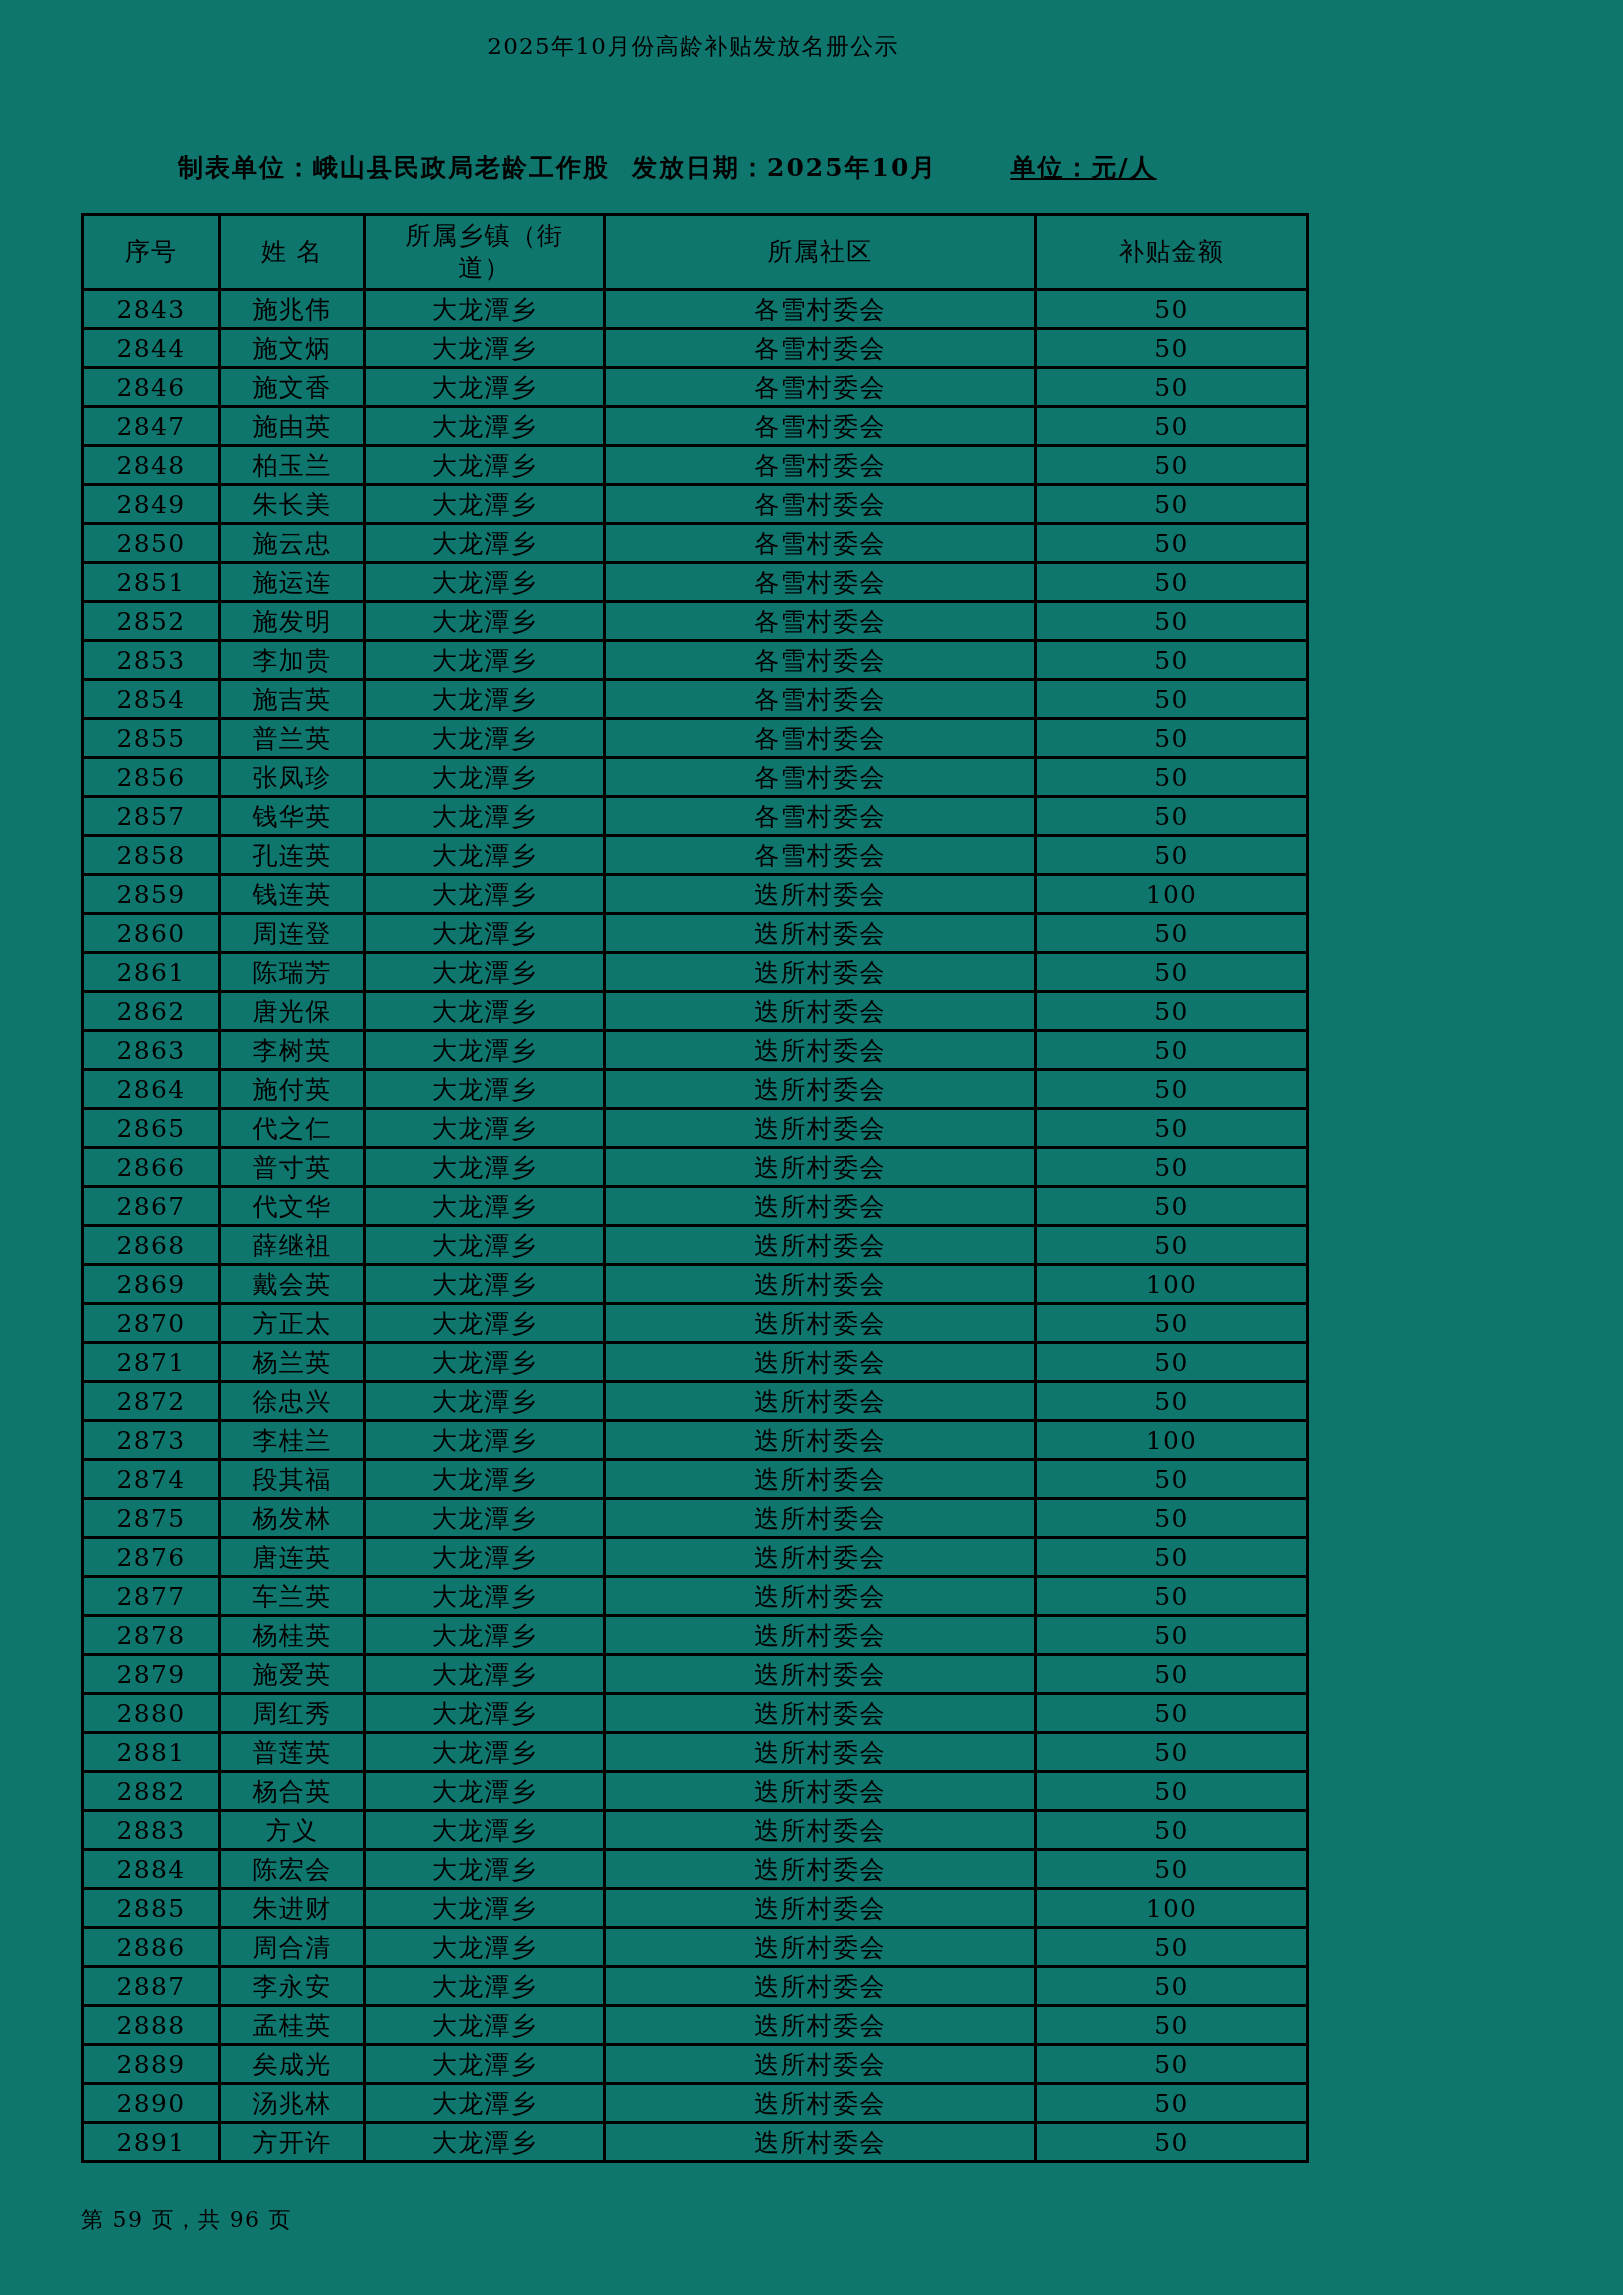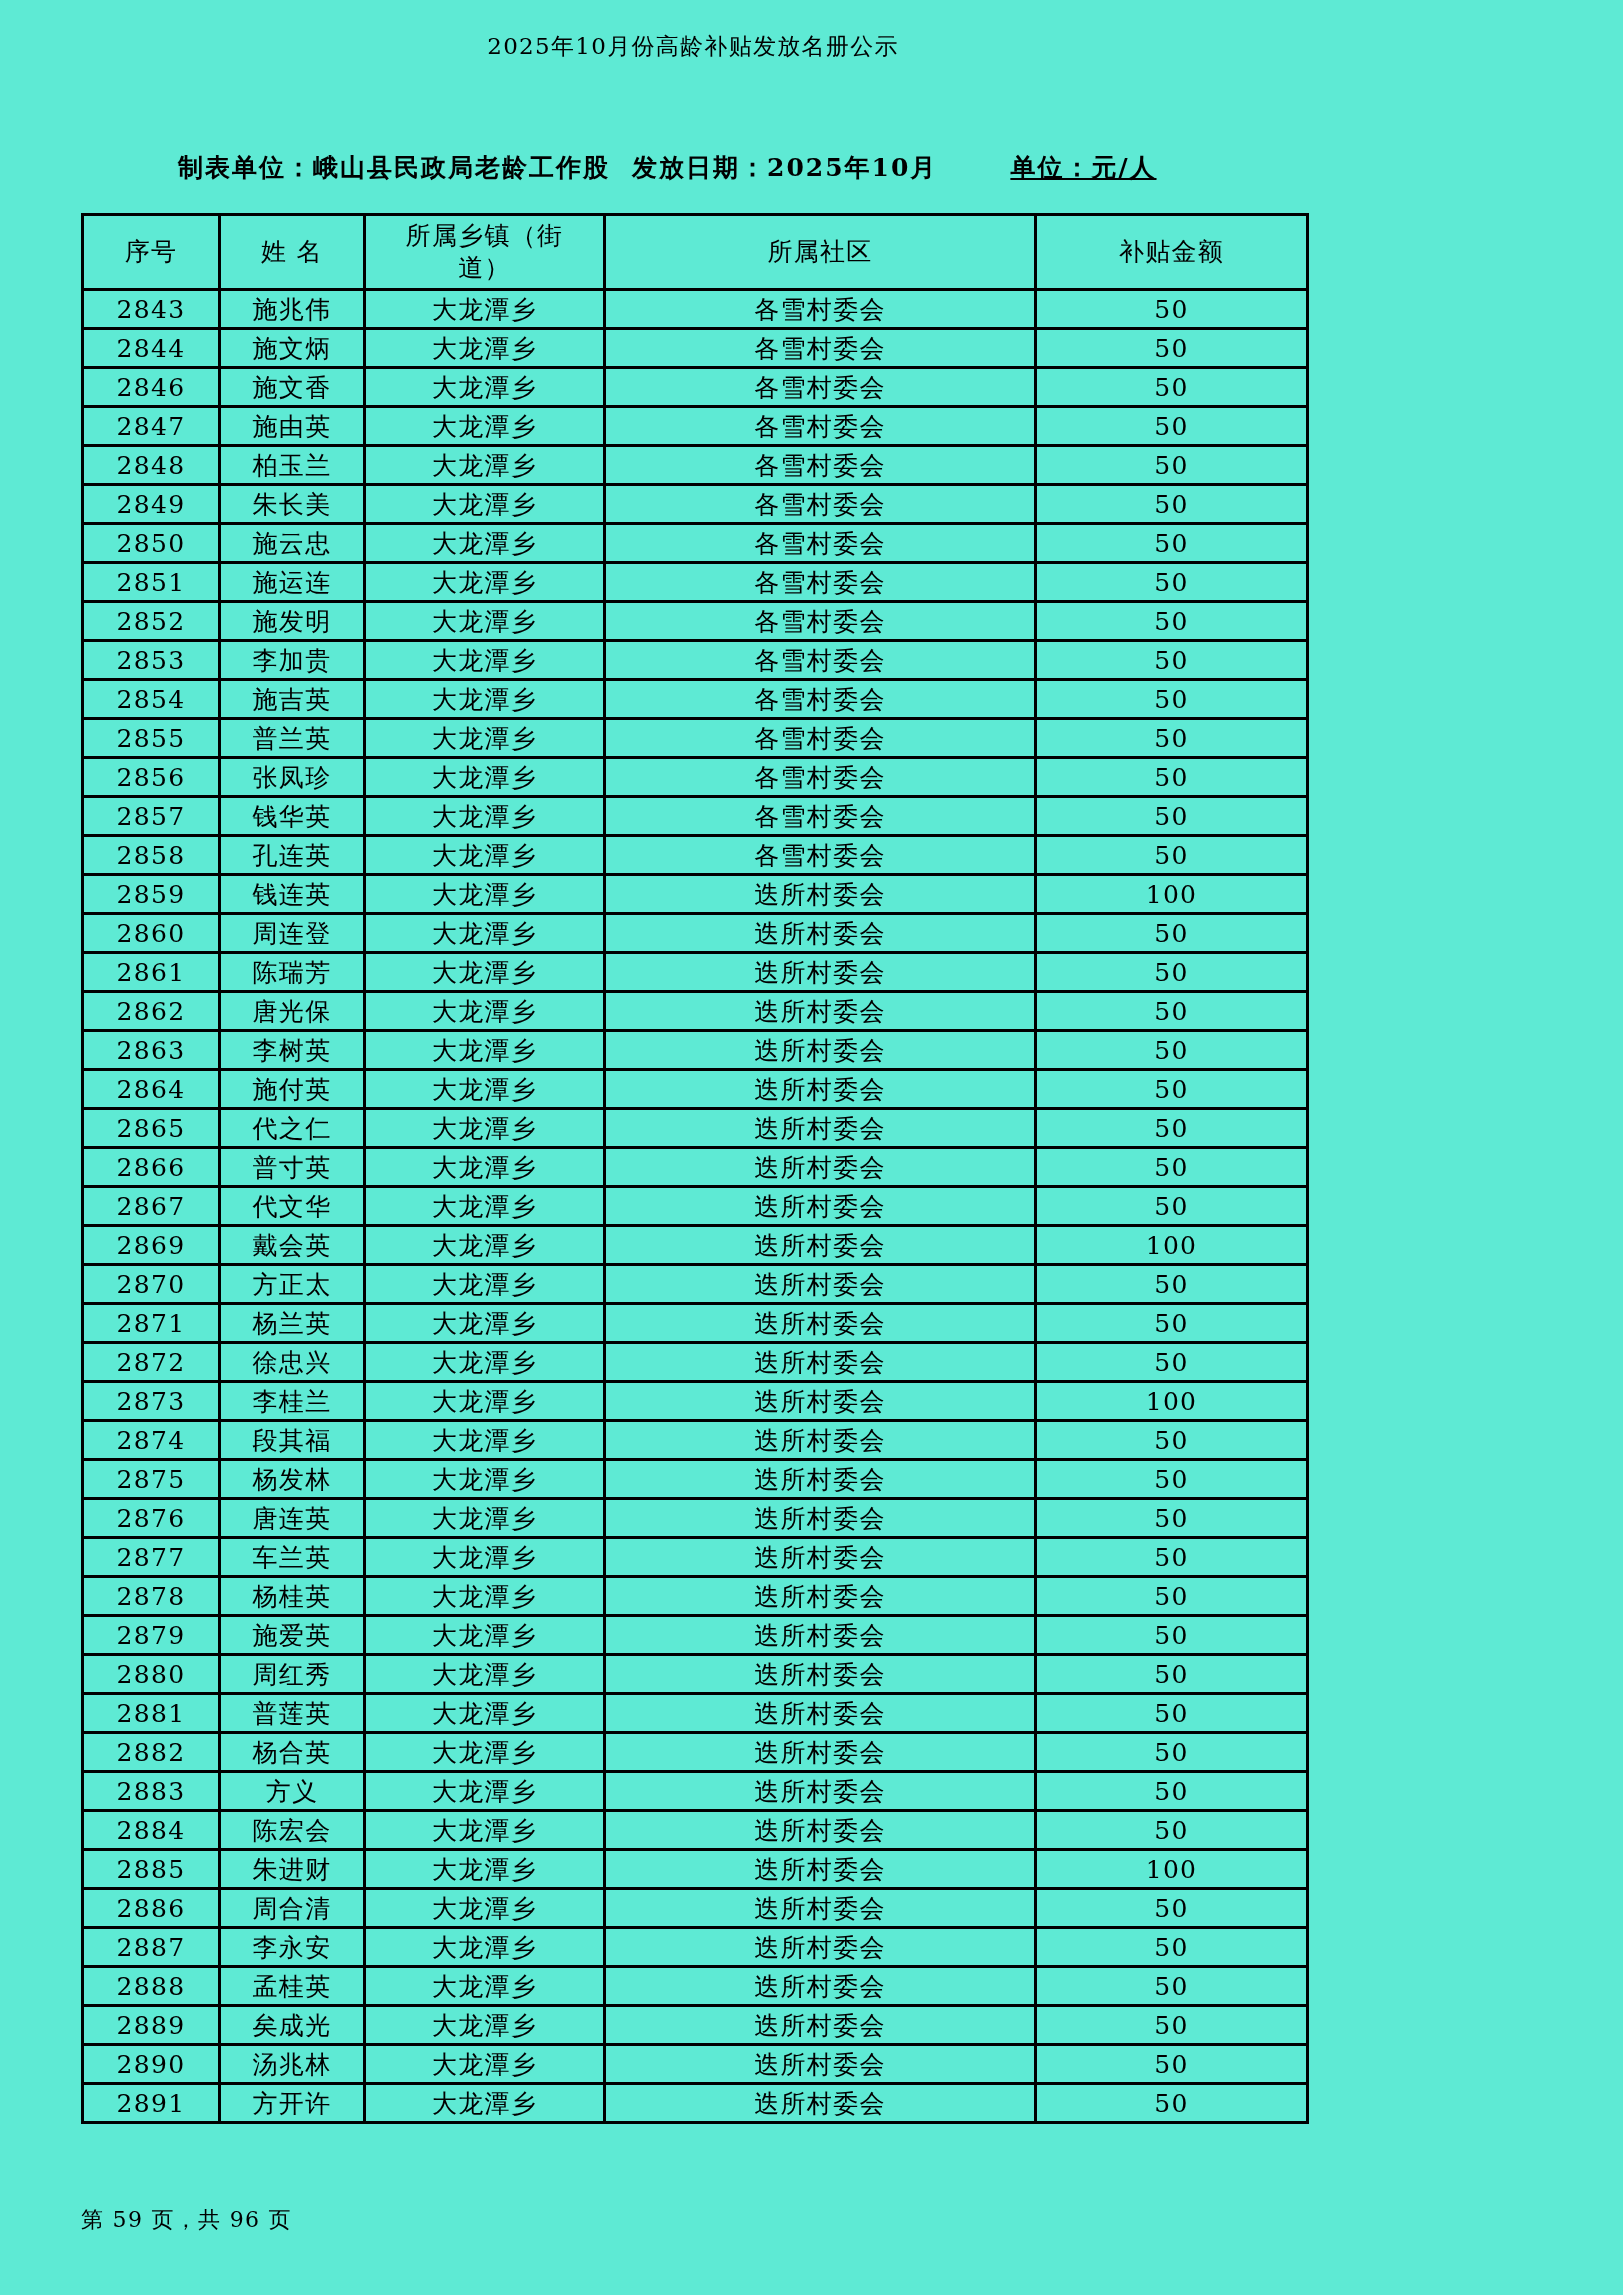--- a/index.html
+++ b/index.html
@@ -10,21 +10,21 @@
   body {
     width: 1623px;
     height: 2295px;
     font-family: "DejaVu Serif", "Liberation Serif", serif;
     color: #000000;
     position: relative;
   }
   .page {
     position: absolute;
     inset: 0;
-    background: #5eead4;
+    background: #0f766e;
   }
   .doc-title {
     position: absolute;
     top: 31px;
     left: 81px;
     width: 1224px;
     text-align: center;
     font-size: 23px;
     letter-spacing: 1.3px;
     white-space: nowrap;
@@ -289,20 +289,27 @@
           <td>50</td>
         </tr>
         <tr>
           <td>2867</td>
           <td>代文华</td>
           <td>大龙潭乡</td>
           <td>迭所村委会</td>
           <td>50</td>
         </tr>
         <tr>
+          <td>2868</td>
+          <td>薛继祖</td>
+          <td>大龙潭乡</td>
+          <td>迭所村委会</td>
+          <td>50</td>
+        </tr>
+        <tr>
           <td>2869</td>
           <td>戴会英</td>
           <td>大龙潭乡</td>
           <td>迭所村委会</td>
           <td>100</td>
         </tr>
         <tr>
           <td>2870</td>
           <td>方正太</td>
           <td>大龙潭乡</td>

